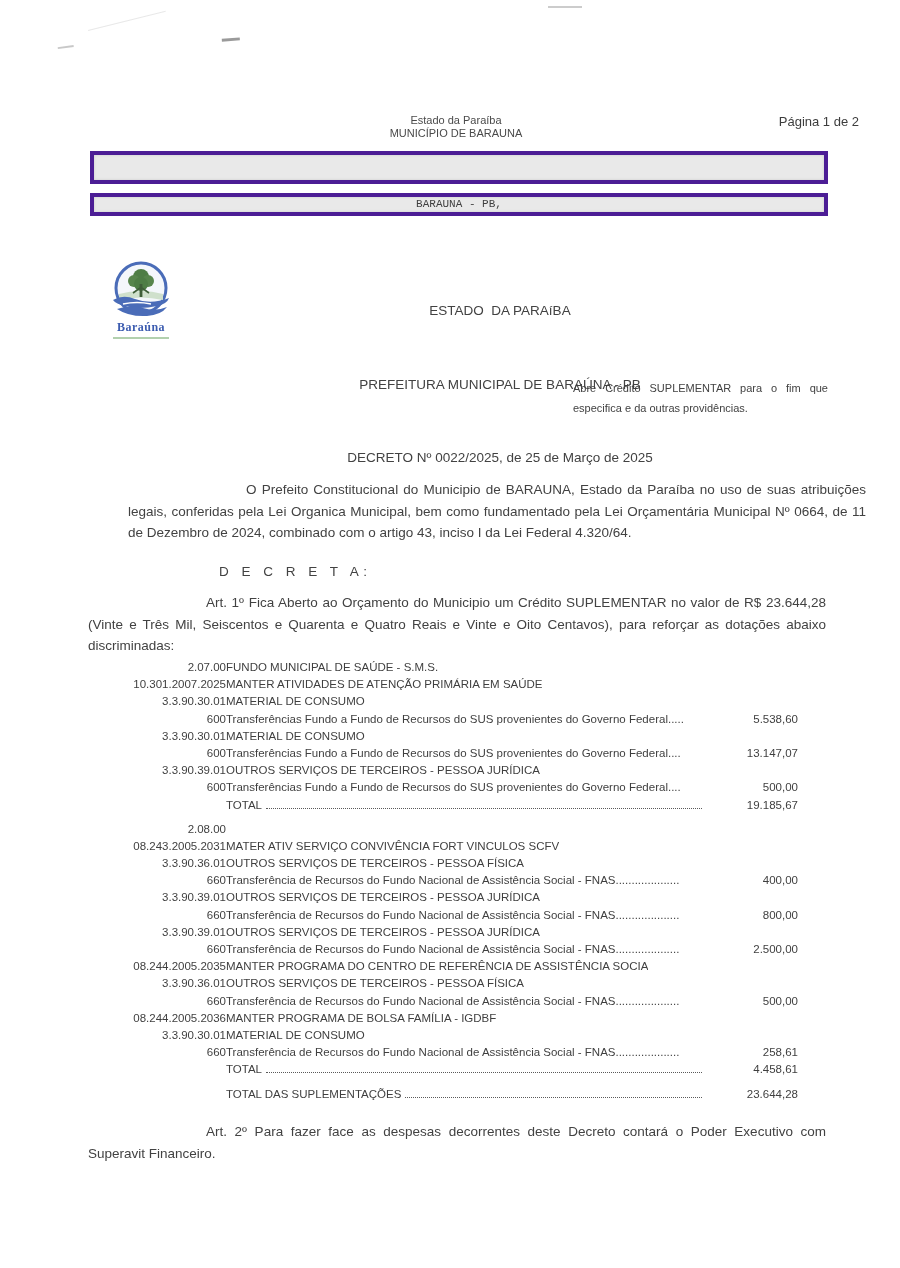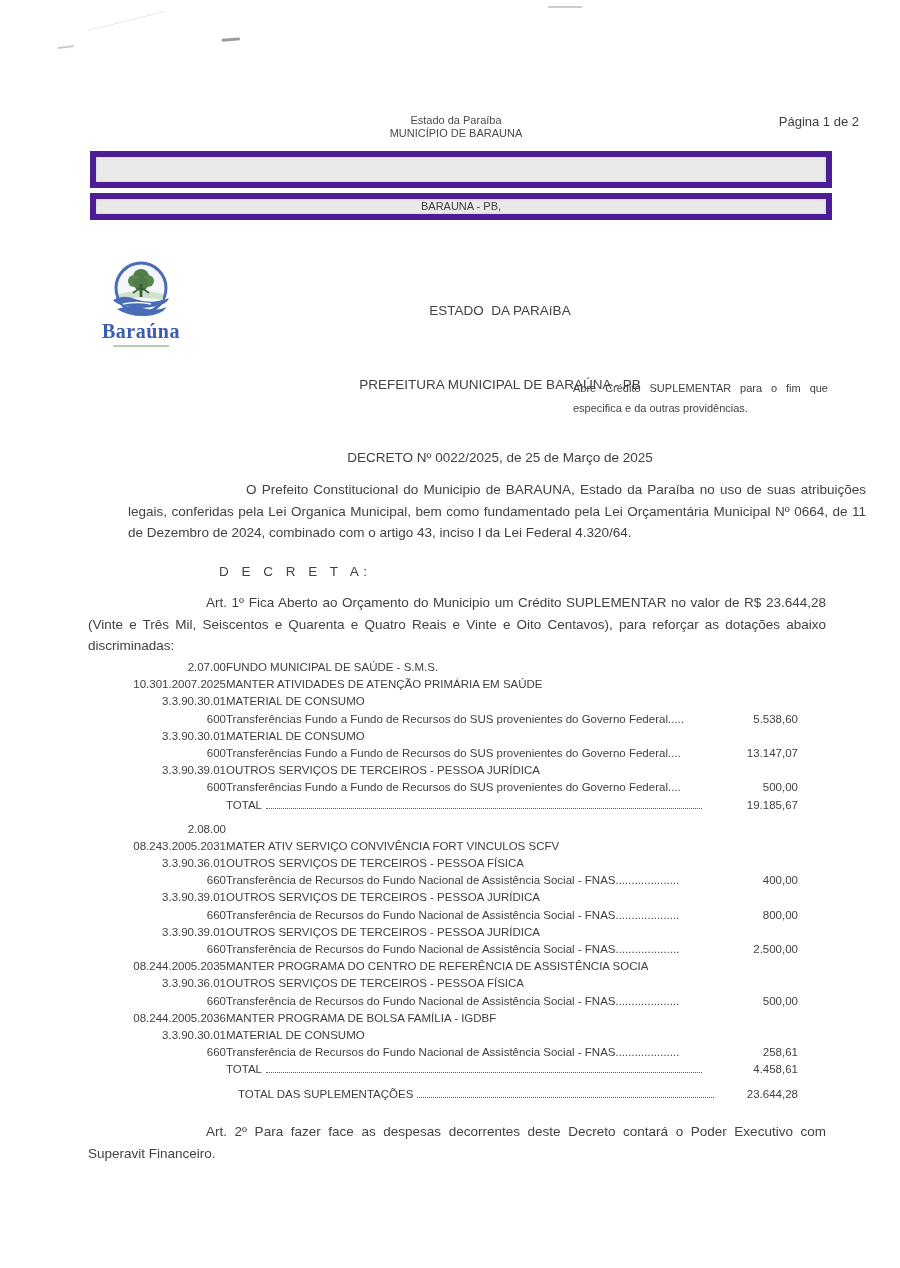--- a/index.html
+++ b/index.html
@@ -23,32 +23,33 @@
     position:absolute;left:90px;top:114px;width:732px;
     text-align:center;font-size:11px;line-height:13px;color:#4a4a4a;
   }
   .page-number{
     position:absolute;top:114px;right:78px;
     font-size:13px;color:#3d3d3d;
   }
   .gray-box{
     position:absolute;left:90px;width:730px;
     background:#e9e9e9;
-    border:6px solid #4c1d95;
+    border:4px solid #4c1d95;
     box-shadow:inset 0 0 3px rgba(0,0,0,.12);
+    font-family:Liberation Mono, monospace;
   }
   .box-1{top:151px;height:25px;}
   .box-2{top:193px;height:15px;font-size:11px;line-height:15px;text-align:center;color:#3f3f3f;}
 
   
   .logo{position:absolute;left:98px;top:260px;width:86px;text-align:center;}
   .logo svg{display:block;margin:0 auto;}
   .logo-text{
     font-family:"Liberation Serif", serif;
-    font-size:20px;font-weight:bold;color:#3c5cb0;margin-top:-2px;letter-spacing:.5px;
+    font-size:12px;font-weight:bold;color:#3c5cb0;margin-top:-2px;letter-spacing:.5px;
   }
   .logo-subline{height:2px;width:56px;margin:2px auto 0;background:#9fc49a;opacity:.8;}
 
   .title-block{
     position:absolute;left:140px;top:250px;width:720px;
     text-align:center;font-size:13.5px;line-height:24.5px;color:#424242;
     white-space:pre-wrap;
   }
 
   .summary{
@@ -71,21 +72,21 @@
 
   
   .btable{
     position:absolute;left:120px;top:659px;width:678px;
     font-size:11.5px;color:#3f3f3f;
   }
   .trow{
     display:flex;align-items:flex-start;
     line-height:17.2px;height:17.2px;
   }
-  .trow.gap{margin-top:7px;gap:12px;}
+  .trow.gap{margin-top:7px;}
   .tcode{width:106px;text-align:right;flex:0 0 auto;}
   .tdesc{flex:0 0 auto;width:478px;display:flex;align-items:baseline;}
   .tlabel{white-space:nowrap;overflow:hidden;}
   .leader{flex:1 1 auto;border-bottom:1.6px dotted #5a5a5a;margin:0 2px 3px 4px;min-width:10px;}
   .tval{flex:1 1 auto;text-align:right;white-space:nowrap;}
 </style>
 </head>
 <body>
 
 <div class="page">

